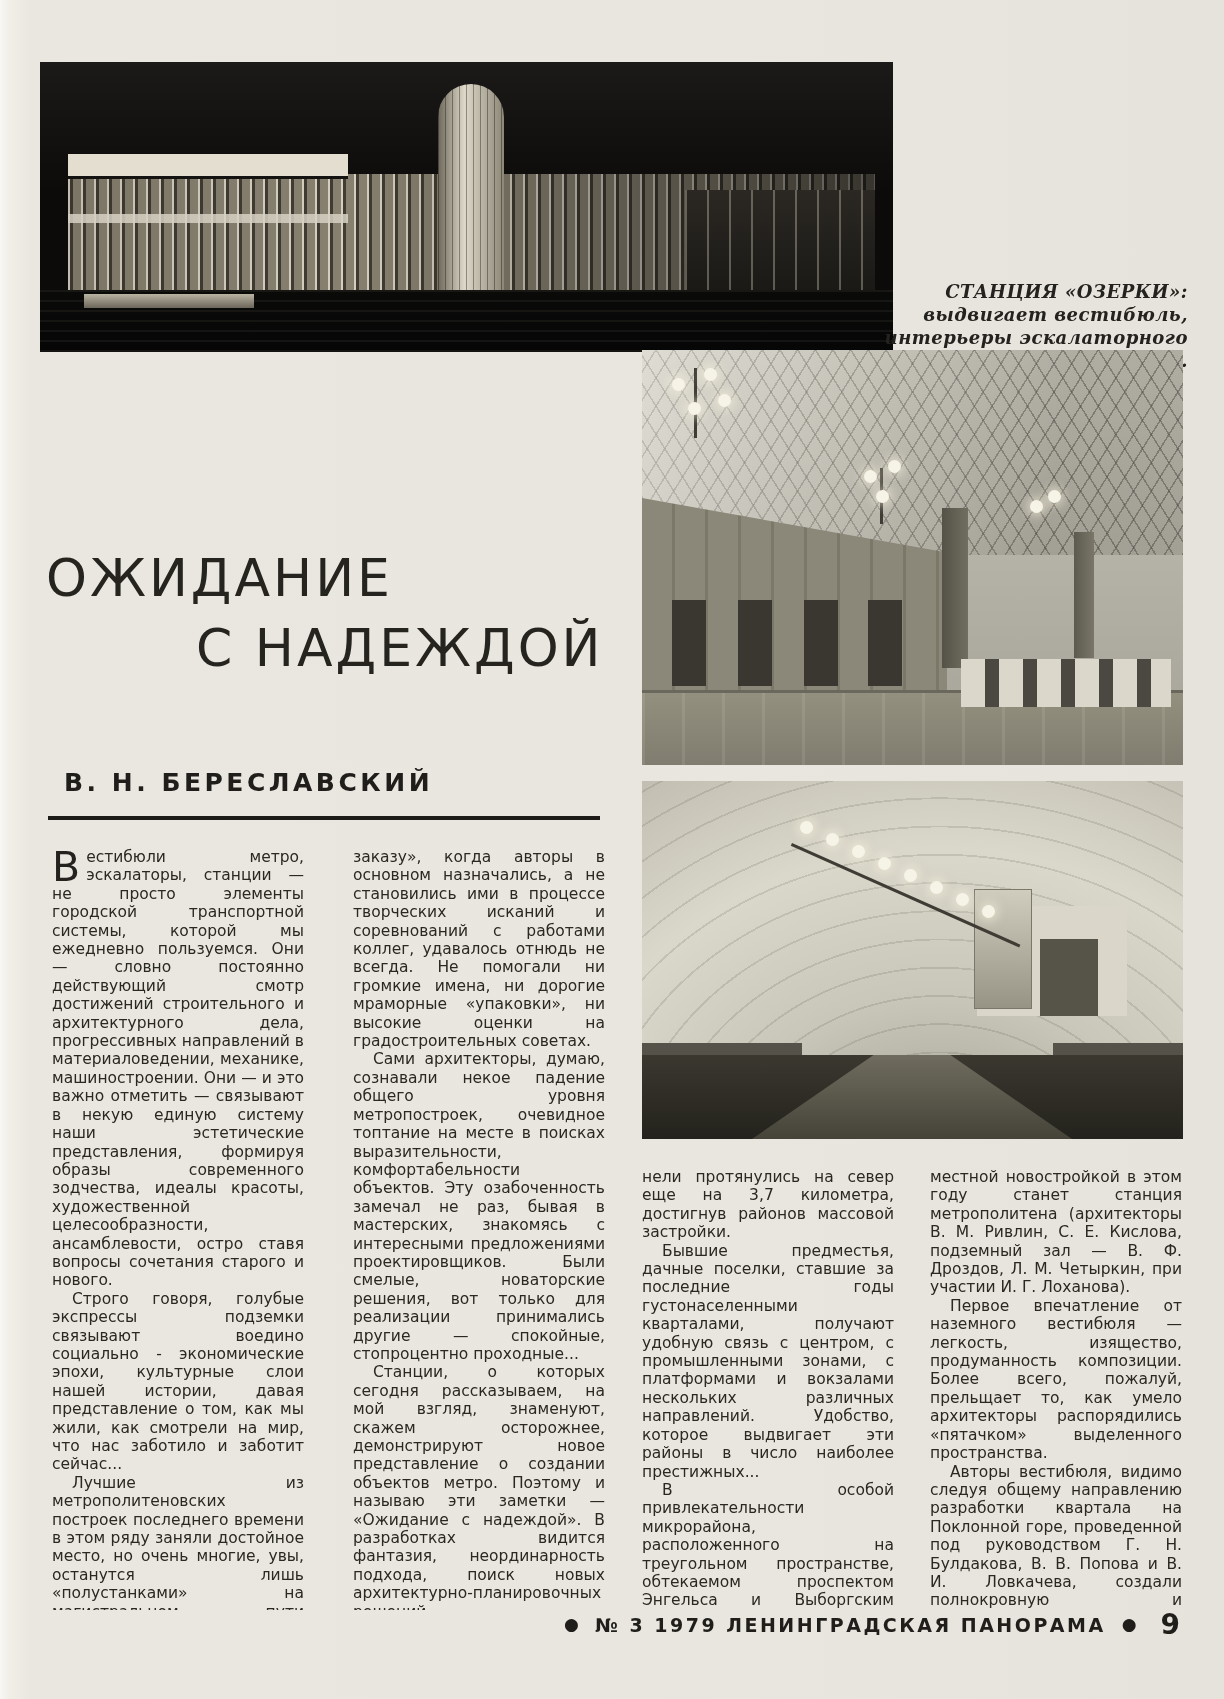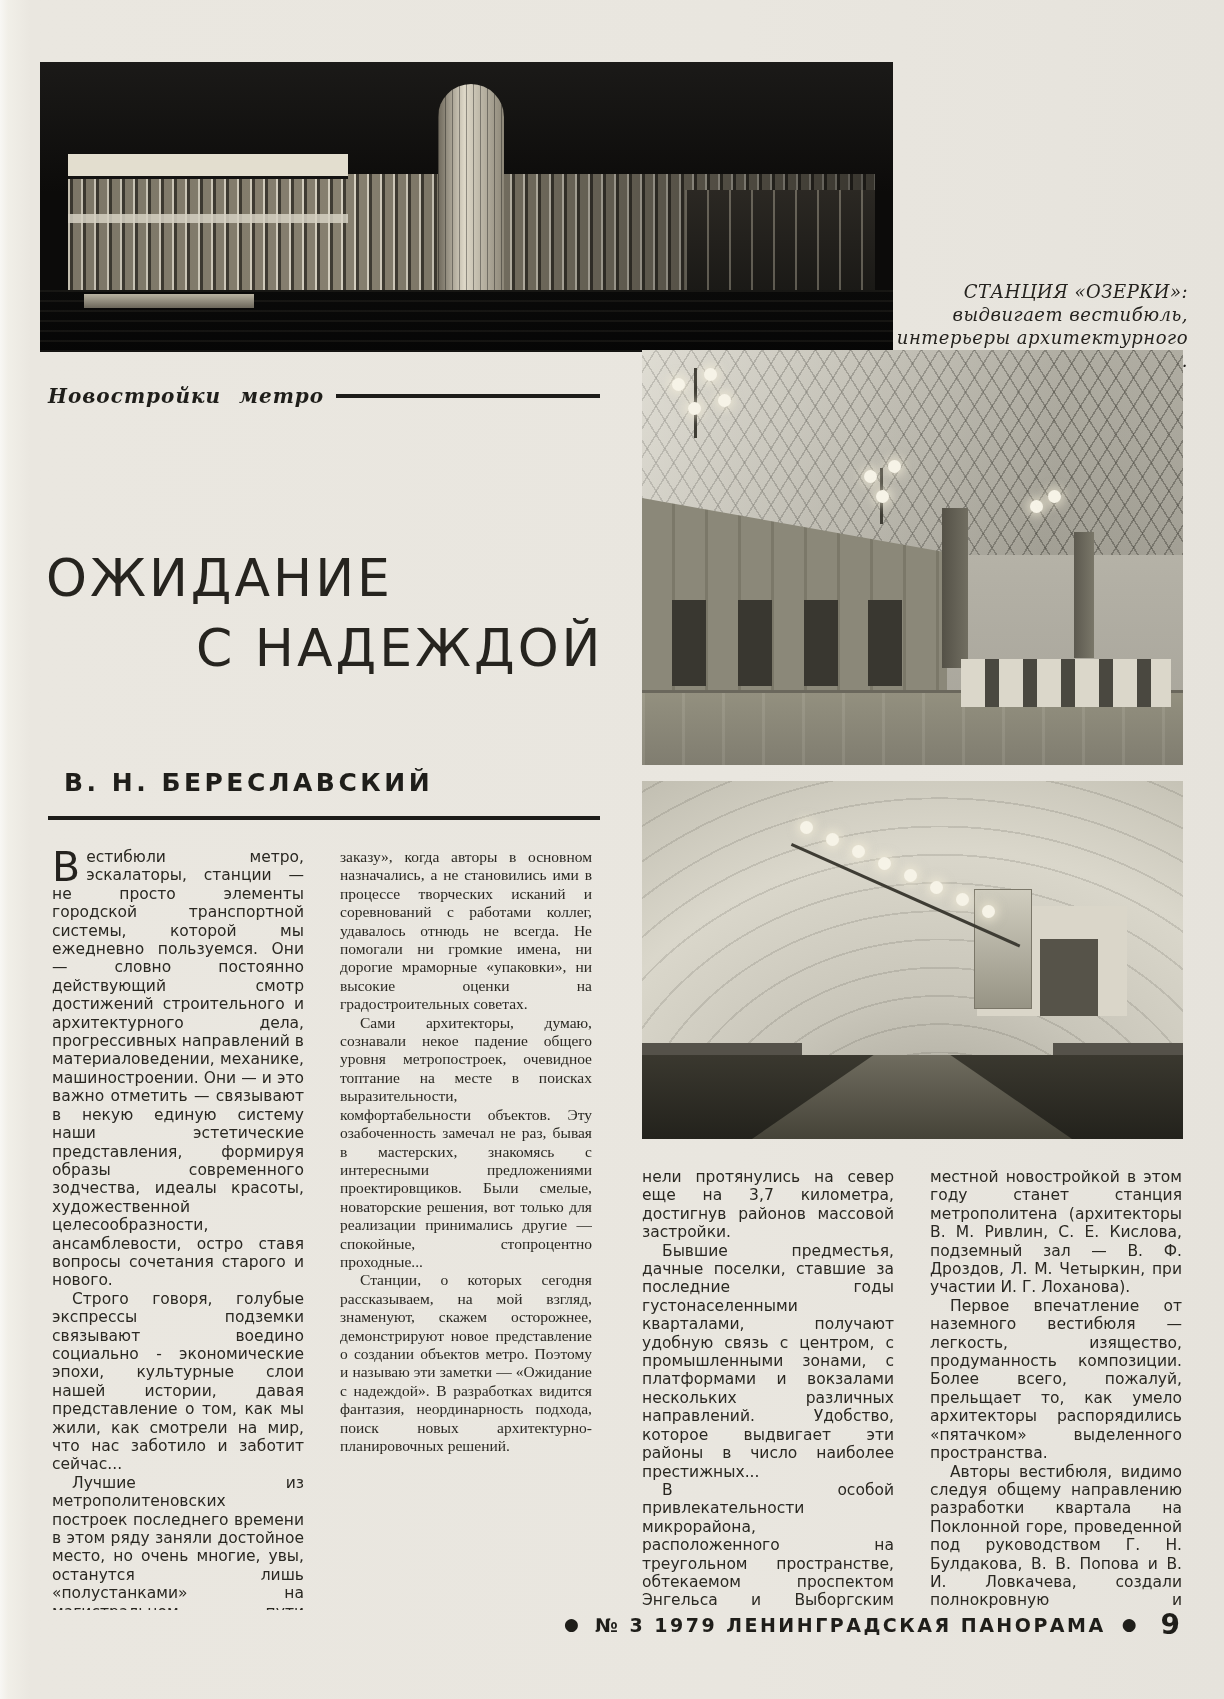--- a/index.html
+++ b/index.html
@@ -71,37 +71,37 @@
   .ptl-bench{bottom:72px;height:24px;background:#55524a;}
   .ptl-bench.bl{left:0;width:160px;}
   .ptl-bench.br{right:0;width:130px;}
   .ptl-floor{left:0;right:0;bottom:0;height:84px;background:linear-gradient(180deg,#3a382f,#23221c);}
   .ptl-floor-center{bottom:0;left:110px;width:320px;height:84px;
     clip-path:polygon(38% 0,62% 0,100% 100%,0 100%);
     background:linear-gradient(180deg,#6f6c5f,#454338);}
 
   
   .caption{position:absolute;right:36px;top:280px;width:330px;text-align:right;
-    font-family:"DejaVu Serif","Liberation Serif",serif;font-style:italic;font-weight:400;
+    font-family:"DejaVu Serif","Liberation Serif",serif;font-style:italic;font-weight:700;
     font-size:18px;line-height:23px;color:#24221e;letter-spacing:.5px;}
   .rubric-row{position:absolute;left:48px;top:384px;width:552px;display:flex;align-items:center;gap:12px;}
   .rubric-text{font-family:"DejaVu Serif","Liberation Serif",serif;font-style:italic;font-weight:700;
     font-size:20px;color:#1f1e1a;letter-spacing:1px;word-spacing:10px;white-space:nowrap;}
   .rubric-rule{flex:1;height:4px;background:#1d1c19;}
   .title-line{position:absolute;font-size:52px;font-weight:400;letter-spacing:3px;color:#26241f;white-space:nowrap;text-align:center;}
   .title-l1{left:46px;top:548px;}
   .title-l2{left:196px;top:618px;}
   .author{position:absolute;left:64px;top:768px;font-size:25px;font-weight:700;letter-spacing:3.5px;color:#1f1e1a;white-space:nowrap;}
   .author-rule{position:absolute;left:48px;top:816px;width:552px;height:4px;background:#1d1c19;}
 
   .col{position:absolute;width:252px;font-size:15.5px;line-height:18.4px;text-align:justify;color:#2a2822;overflow:hidden;}
   .col p{margin:0;}
   .col p.indent{text-indent:20px;}
   .col1{left:52px;top:848px;height:762px;}
-  .col2{left:340px;top:848px;height:762px;font-family:Liberation Serif, serif;}
+  .col2{left:353px;top:848px;height:762px;}
   .col3{left:642px;top:1168px;height:442px;}
   .col4{left:930px;top:1168px;height:442px;}
   .dropcap{float:left;font-size:41px;line-height:33px;margin:3px 6px 0 0;font-weight:400;color:#24221e;}
 
   .footer{position:absolute;top:1608px;right:44px;display:flex;align-items:center;gap:16px;color:#1f1e1a;}
   .footer .bullet{font-size:17px;line-height:1;}
   .footer .issue{font-size:19px;font-weight:700;letter-spacing:2.5px;white-space:nowrap;}
   .footer .pageno{font-size:28px;font-weight:700;margin-left:8px;}
 </style>
 </head>
@@ -116,28 +116,24 @@
     <div class="ph-layer pt-band"></div>
     <div class="ph-layer pt-tower"></div>
     <div class="ph-layer pt-entr"></div>
     <div class="ph-layer pt-ground"></div>
     <div class="ph-layer pt-steps"></div>
   </div>
 
   <div class="caption">
     <div>СТАНЦИЯ «ОЗЕРКИ»:</div>
     <div>выдвигает вестибюль,</div>
-    <div>интерьеры архитектурного</div>
+    <div>интерьеры эскалаторного</div>
     <div>и подземного залов.</div>
   </div>
 
-  <div class="rubric-row">
-    <span class="rubric-text">Новостройки метро</span>
-    <span class="rubric-rule"></span>
-  </div>
 
   <div class="photo photo-esc">
     <div class="ph-layer pe-ceiling"></div>
     <div class="ph-layer pe-wall"></div>
     <div class="ph-layer pe-door d1"></div>
     <div class="ph-layer pe-door d2"></div>
     <div class="ph-layer pe-door d3"></div>
     <div class="ph-layer pe-door d4"></div>
     <div class="ph-layer pe-col c1"></div>
     <div class="ph-layer pe-col c2"></div>

